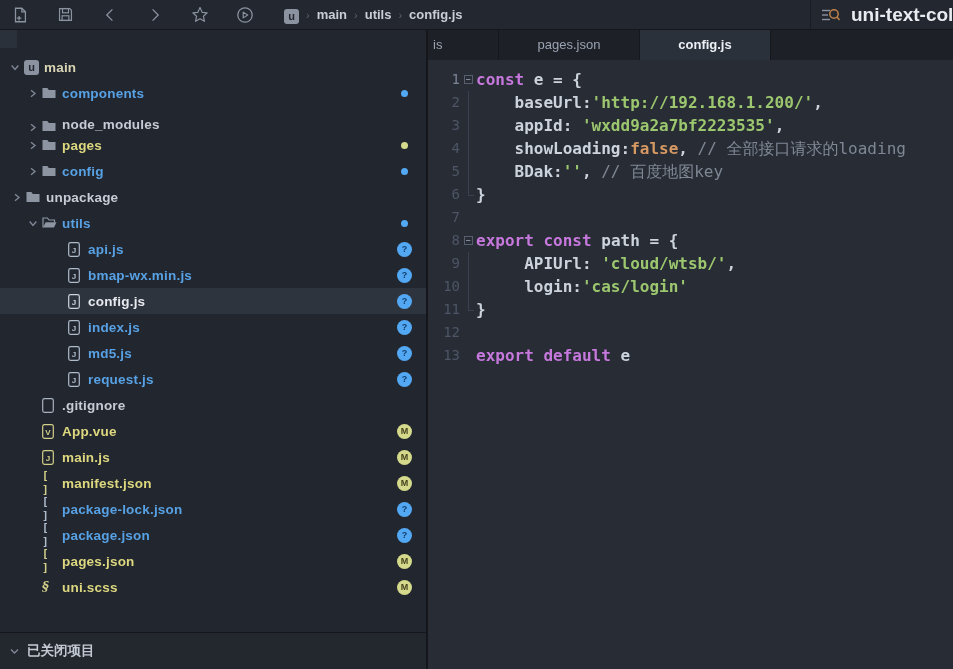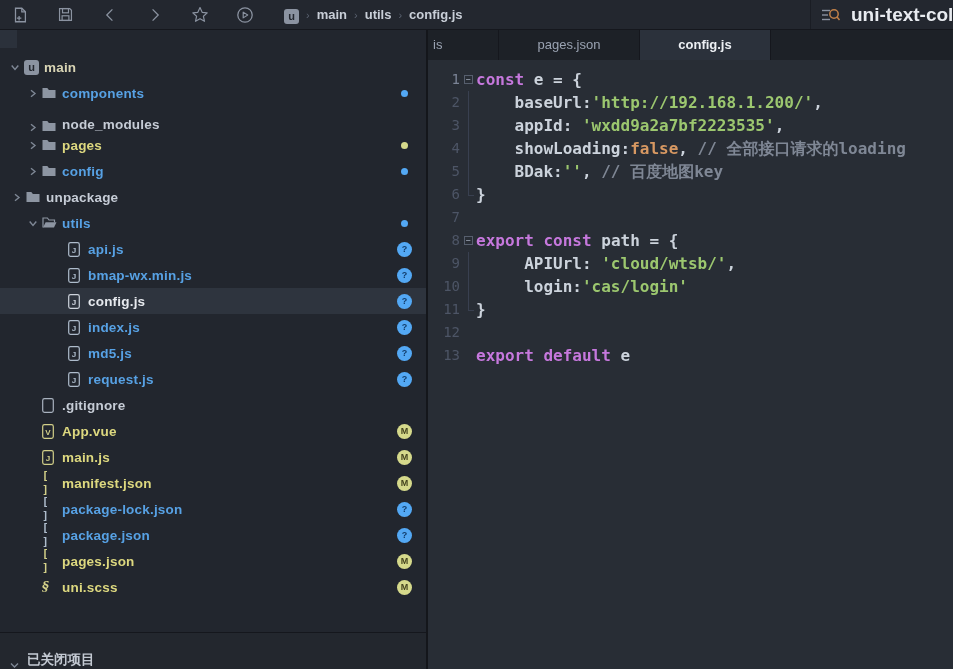--- a/index.html
+++ b/index.html
@@ -47,21 +47,21 @@
   .badge { position:absolute; right:14px; width:15px; height:15px; border-radius:50%;
     font:700 9px/15px "Liberation Sans",sans-serif; text-align:center; }
   .badge.q { background:#53a8f4; color:#123d6b; }
   .badge.m { background:#d5d98b; color:#44441f; }
   .dot { position:absolute; right:18px; width:7px; height:7px; border-radius:50%; }
   .dot.blue { background:#53a8f4; } .dot.yellow { background:#d5d98b; }
   .brk { font:700 11px/14px "DejaVu Sans Mono",monospace; letter-spacing:1px; }
   .scssg { font:700 13px/14px "DejaVu Serif",serif; font-style:italic; }
   
   .side-footer { height:37px; border-top:1px solid #15171d; background:#23272e;
-    display:flex; align-items:flex-end; padding-left:10px; gap:8px; color:#7e8795; }
+    display:flex; align-items:center; padding-left:10px; gap:8px; color:#7e8795; }
   .side-footer .flabel { color:#c3c9d2; font-size:13.5px; font-weight:600; }
   
   .main { flex:1; display:flex; flex-direction:column; background:#282d35; min-width:0; }
   .tabbar { height:30px; background:#1d2127; display:flex; flex:none; }
   .tab { height:30px; border-right:1px solid #15171d; color:#9aa3b2; font-size:13px;
     line-height:30px; text-align:center; white-space:nowrap; overflow:hidden; cursor:pointer; flex:none; }
   .tab.active { background:#2b313b; color:#eceff3; font-weight:700; }
   .tab.clipped { text-align:left; padding-left:5px; }
   
   .editor { flex:1; padding-top:8px; overflow:hidden; }
@@ -71,21 +71,21 @@
   .ln.active { color:#7b8496; }
   .fold { width:16px; flex:none; position:relative; }
   .foldbox { position:absolute; left:4px; top:7px; width:9px; height:9px;
     border:1px solid #565e6d; color:#8b93a1; font:700 8px/7px "DejaVu Sans Mono",monospace;
     text-align:center; cursor:pointer; }
   .guide-v { position:absolute; left:8px; top:0; bottom:0; width:1px; background:#394050; }
   .guide-end-v { position:absolute; left:8px; top:0; height:12px; width:1px; background:#394050; }
   .guide-end-h { position:absolute; left:8px; top:12px; width:6px; height:1px; background:#394050; }
   .code { margin:0; white-space:pre; font:700 16px/23px "DejaVu Sans Mono",monospace; }
   .tk-kw { color:#c678dd; } .tk-pln { color:#ccd3dc; } .tk-str { color:#9cc76f; }
-  .tk-bool { color:#d79862; } .tk-cmt { color:#7f8795; font-weight:700; }
+  .tk-bool { color:#d79862; } .tk-cmt { color:#7f8795; font-weight:400; }
 </style>
 </head>
 <body>
 
 <div class="window">
 
   <div class="toolbar">
     <div style="display:flex;align-items:center;">
         <span class="tbicon">
           <svg width="18" height="18" viewBox="0 0 20 20">

